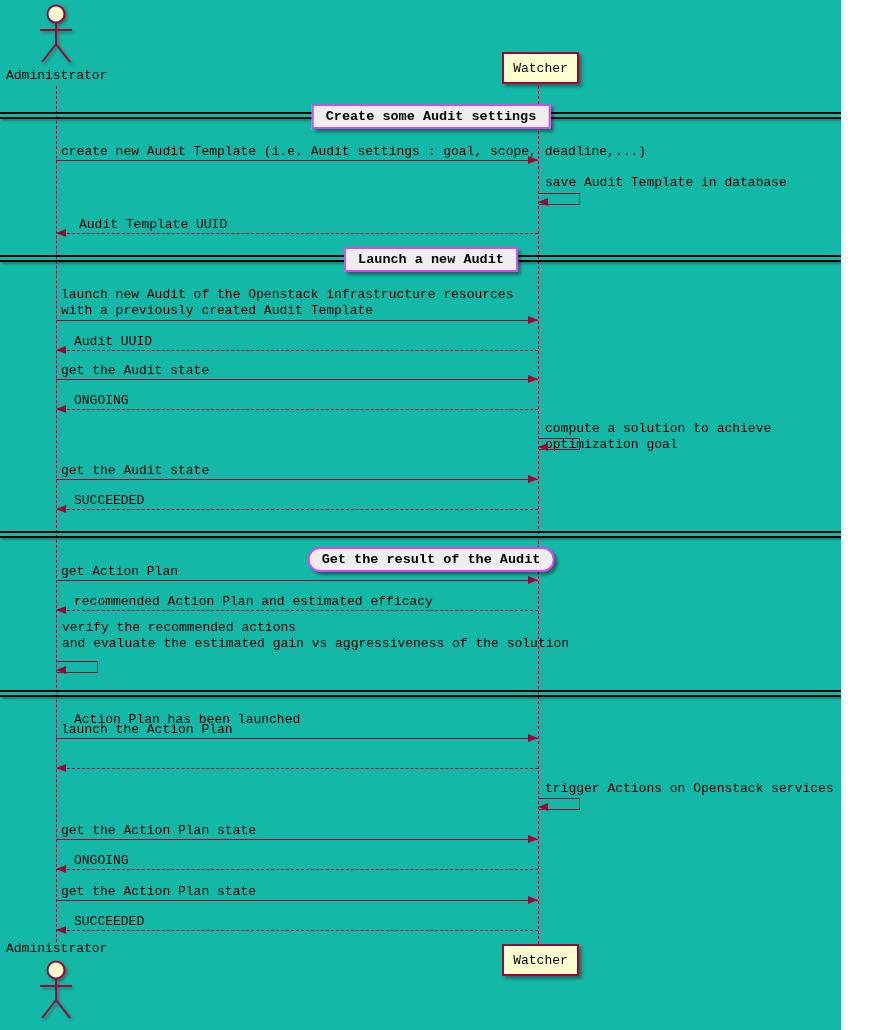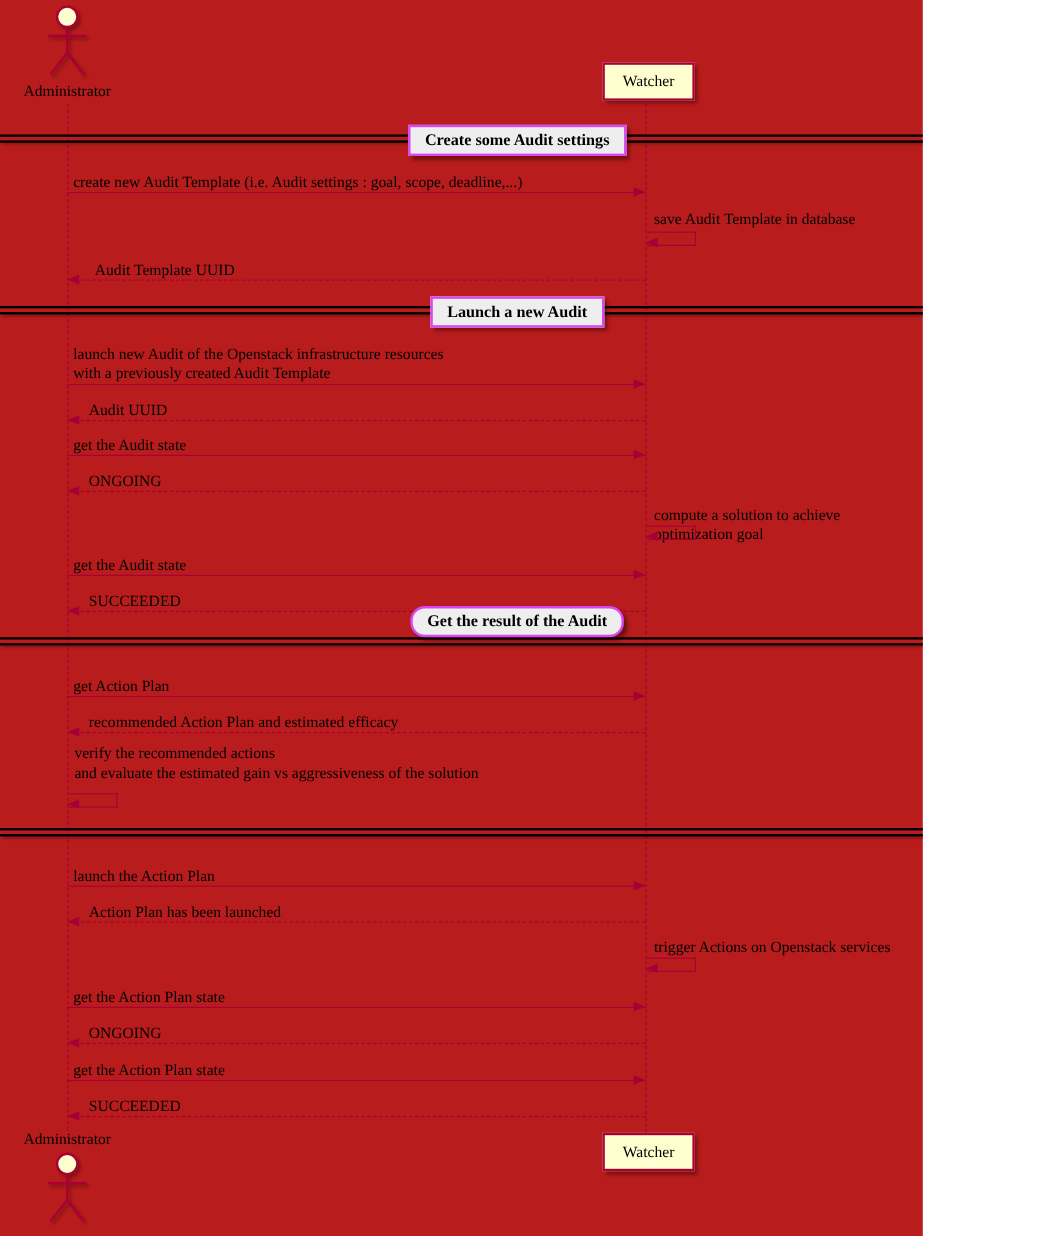--- a/index.html
+++ b/index.html
@@ -1,18 +1,18 @@
 <!DOCTYPE html>
 <html><head>
 <meta charset="utf-8">
 <style>
   html,body{margin:0;padding:0;background:#ffffff;}
   #diagram{
-    position:relative;width:769px;height:1030px;background:#b91c1c;overflow:hidden;
-    font-family:Liberation Serif, serif;font-size:13px;color:#000;
+    position:relative;width:841px;height:1030px;background:#14b8a6;overflow:hidden;
+    font-family:Liberation Mono, monospace;font-size:13px;color:#000;
   }
   .lifeline{position:absolute;width:0;border-left:1px dashed #A80036;}
   .participant-box{
     position:absolute;background:#FEFECE;border:2px solid #A80036;
     display:flex;align-items:center;justify-content:center;
     box-shadow:3px 3px 3px rgba(0,0,0,0.35);font-size:13px;
   }
   .actor-label{position:absolute;text-align:center;font-size:13px;}
   .actor-svg{position:absolute;filter:drop-shadow(2px 2px 1.5px rgba(0,0,0,0.3));}
   .divider-line{
@@ -96,42 +96,42 @@
 
   <div class="label" style="left:61px;top:463px;">get the Audit state</div>
   <div class="line" style="left:56px;top:479px;width:482px;"></div>
   <div class="head right" style="left:528px;top:475px;"></div>
 
   <div class="label" style="left:74px;top:493px;">SUCCEEDED</div>
   <div class="line dashed" style="left:57px;top:509px;width:481px;"></div>
   <div class="head left" style="left:56px;top:505px;"></div>
 
   <div class="divider-line" style="top:531px;"></div>
-  <div class="divider-box" style="top:505px;border-radius:12px;">Get the result of the Audit</div>
+  <div class="divider-box" style="top:547px;border-radius:12px;">Get the result of the Audit</div>
 
   <div class="label" style="left:61px;top:564px;">get Action Plan</div>
   <div class="line" style="left:56px;top:580px;width:482px;"></div>
   <div class="head right" style="left:528px;top:576px;"></div>
 
   <div class="label" style="left:74px;top:594px;">recommended Action Plan and estimated efficacy</div>
   <div class="line dashed" style="left:57px;top:610px;width:481px;"></div>
   <div class="head left" style="left:56px;top:606px;"></div>
 
   <div class="label" style="left:62px;top:620px;">verify the recommended actions
 and evaluate the estimated gain vs aggressiveness of the solution</div>
   <div class="hook" style="left:57px;top:661px;"></div>
   <div class="head left" style="left:56px;top:666px;"></div>
 
   <div class="divider-line" style="top:690px;"></div>
 
   <div class="label" style="left:61px;top:722px;">launch the Action Plan</div>
   <div class="line" style="left:56px;top:738px;width:482px;"></div>
   <div class="head right" style="left:528px;top:734px;"></div>
 
-  <div class="label" style="left:74px;top:752px;">Action Plan has been launched</div>
+  <div class="label" style="left:74px;top:712px;">Action Plan has been launched</div>
   <div class="line dashed" style="left:57px;top:768px;width:481px;"></div>
   <div class="head left" style="left:56px;top:764px;"></div>
 
   <div class="label" style="left:545px;top:781px;">trigger Actions on Openstack services</div>
   <div class="hook" style="left:539px;top:798px;"></div>
   <div class="head left" style="left:538px;top:803px;"></div>
 
   <div class="label" style="left:61px;top:823px;">get the Action Plan state</div>
   <div class="line" style="left:56px;top:839px;width:482px;"></div>
   <div class="head right" style="left:528px;top:835px;"></div>

